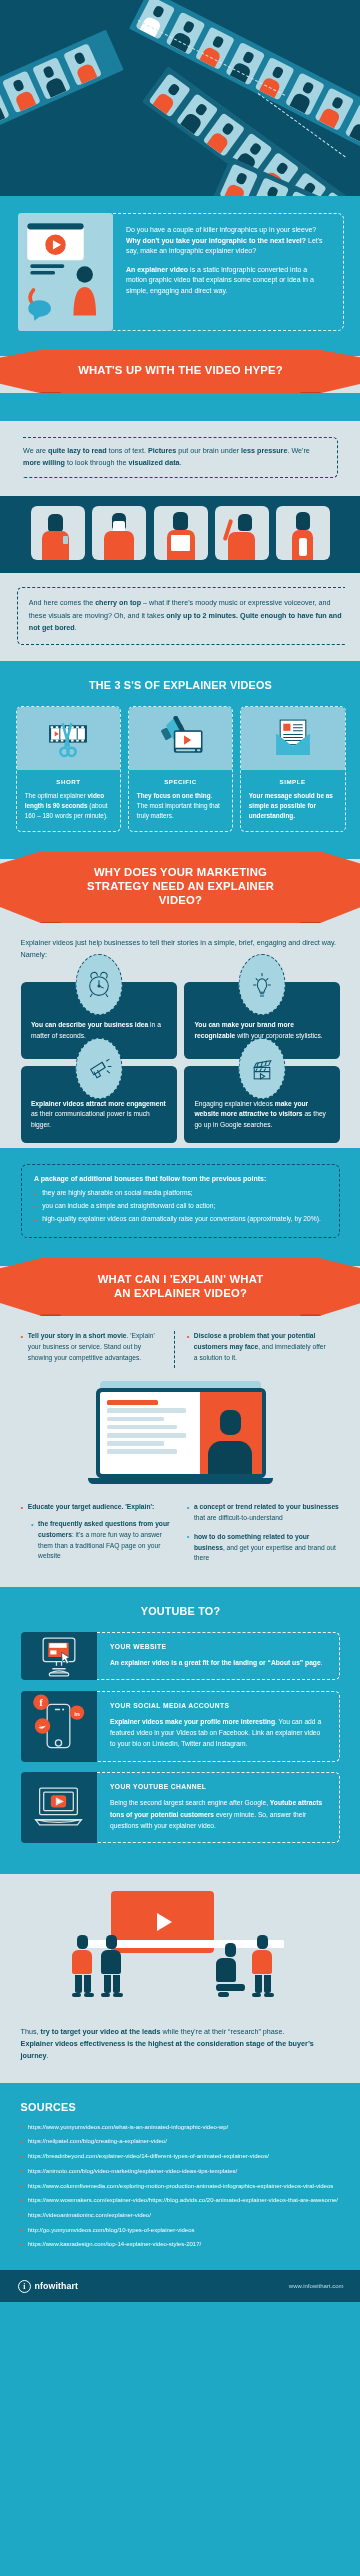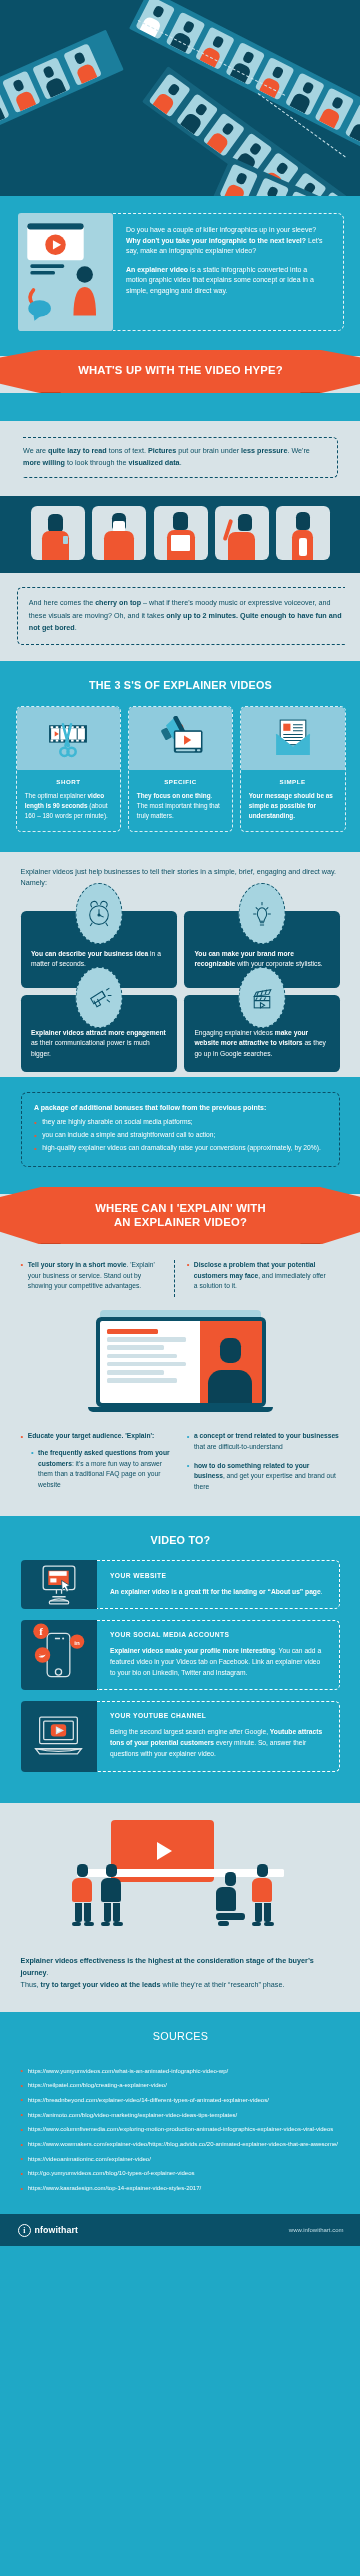--- a/index.html
+++ b/index.html
@@ -249,22 +249,22 @@
   .pi-legs { display:flex; gap:2.6px; justify-content:center; margin-top:1px; }
   .pi-leg { width: 6.7px; height: 18.5px; background: #0a4256; border-radius: 0 0 2.1px 2.1px; }
   .pi-shoe { width: 9.3px; height: 4.1px; background: #0a4256; border-radius: 2.1px; }
 
   .powerful-copy { padding: 8.2px 20.6px 20.6px 20.6px; }
   .powerful-copy p { font-size: 7.2px; line-height: 1.7; }
 
   
   .sources { padding: 17.5px 20.6px 15.5px 20.6px; }
   .sources h2 {
-    text-align:center; color:#fff; font-size: 10.8px; font-weight:normal;
-    letter-spacing: 0.3px; margin-bottom: 25px;
+    text-align:left; color:#fff; font-size: 10.8px; font-weight:bold;
+    letter-spacing: 0.3px; margin-bottom: 10px;
   }
   .sources ul { list-style: none; }
   .sources li {
     color: #fff; font-size: 6px; line-height: 1.5; position: relative;
     padding-left: 7.2px; margin-bottom: 5.7px; word-break: break-all;
   }
   .sources li::before { content:"•"; color:#ef5630; position:absolute; left:0; top:-0.5px; font-size:7.2px;}
 
   
   .footer {
@@ -593,20 +593,26 @@
         </div>
         <div class="three-label">SIMPLE</div>
         <div class="three-text"><span></span><b>Your message should be as simple as possible for understanding.</b><span></span></div>
       </div>
     </div>
   </div>
 
   <div class="ribbon-band sec-pale">
     <div style="position:absolute;top:0;left:0;right:0;height:7.2px;background:#1fa8c6"></div>
     <div style="padding:0 40px;position:relative;">
+      <div class="ribbon">
+        <div class="ribbon-inner">
+          <div>WHY DOES YOUR MARKETING</div>
+          <div>STRATEGY NEED AN EXPLAINER VIDEO?</div>
+        </div>
+      </div>
       <div class="rb-fold l"></div>
       <div class="rb-fold r"></div>
     </div>
   </div>
 
   <div class="sec-pale">
     <p class="why-lead">Explainer videos just help businesses to tell their stories in a simple, brief, engaging and direct way. Namely:</p>
     <div class="benefit-grid">
       <div class="benefit">
         <div class="benefit-icon">
@@ -672,21 +678,21 @@
         </ul>
       </div>
     </div>
   </div>
 
   <div class="ribbon-band sec-pale">
     <div style="position:absolute;top:0;left:0;right:0;height:7.2px;background:#1fa8c6"></div>
     <div style="padding:0 40px;position:relative;">
       <div class="ribbon">
         <div class="ribbon-inner">
-          <div>WHERE CAN I 'EXPLAIN' WITH</div>
+          <div>WHAT CAN I 'EXPLAIN' WHAT</div>
           <div>AN EXPLAINER VIDEO?</div>
         </div>
       </div>
       <div class="rb-fold l"></div>
       <div class="rb-fold r"></div>
     </div>
   </div>
 
   <div class="sec-pale">
     <div class="explain-cols">
@@ -729,21 +735,21 @@
       </div>
       <div>
         <div class="bullet sub" style="margin-left:0;margin-top:0;"><b>a concept or trend related to your businesses</b><span> that are difficult-to-understand</span></div>
         <div class="bullet sub" style="margin-left:0;margin-top:8.2px;"><b>how to do something related to your business</b><span>, and get your expertise and brand out there</span></div>
       </div>
     </div>
   </div>
 
   <div class="sec-teal">
     <div class="sec-title">
-      <div>VIDEO TO?</div>
+      <div>YOUTUBE TO?</div>
     </div>
 
     <div class="belong-row">
       <div class="belong-icon">
         <svg width="44" height="47" viewBox="0 0 86 92" fill="none" stroke="#d8e3e7" stroke-width="2.5">
           <rect x="12" y="10" width="62" height="46" rx="5"></rect>
           <rect x="22" y="19" width="40" height="28" fill="#ef5630" stroke="none"></rect>
           <rect x="24" y="20" width="34" height="9" fill="#ffffff" stroke="none"></rect>
           <rect x="26" y="34" width="12" height="8" fill="#ffffff" stroke="none"></rect>
           <path d="M48 38 l16 10 l-6 2 l4 8 l-4 2 l-4 -8 l-5 4 z" fill="#ffffff" stroke="#0a5068" stroke-width="1.5"></path>
@@ -851,22 +857,22 @@
             <div class="pi-leg"></div>
           </div>
         <div style="display:flex;gap:3.1px;justify-content:center;">
             <div class="pi-shoe"></div>
             <div class="pi-shoe"></div>
           </div>
       </div>
     </div>
 
     <div class="powerful-copy">
+      <p><span>Thus, </span><b>try to target your video at the leads</b><span> while they're at their “research” phase.</span></p>
       <p><b>Explainer videos effectiveness is the highest at the consideration stage of the buyer’s journey</b><span>.</span></p>
-      <p><span>Thus, </span><b>try to target your video at the leads</b><span> while they're at their “research” phase.</span></p>
     </div>
   </div>
 
   <div class="sec-teal sources">
     <h2>SOURCES</h2>
     <ul>
       <li>https://www.yumyumvideos.com/what-is-an-animated-infographic-video-wp/</li>
       <li>https://neilpatel.com/blog/creating-a-explainer-video/</li>
       <li>https://breadnbeyond.com/explainer-video/14-different-types-of-animated-explainer-videos/</li>
       <li>https://animoto.com/blog/video-marketing/explainer-video-ideas-tips-templates/</li>

